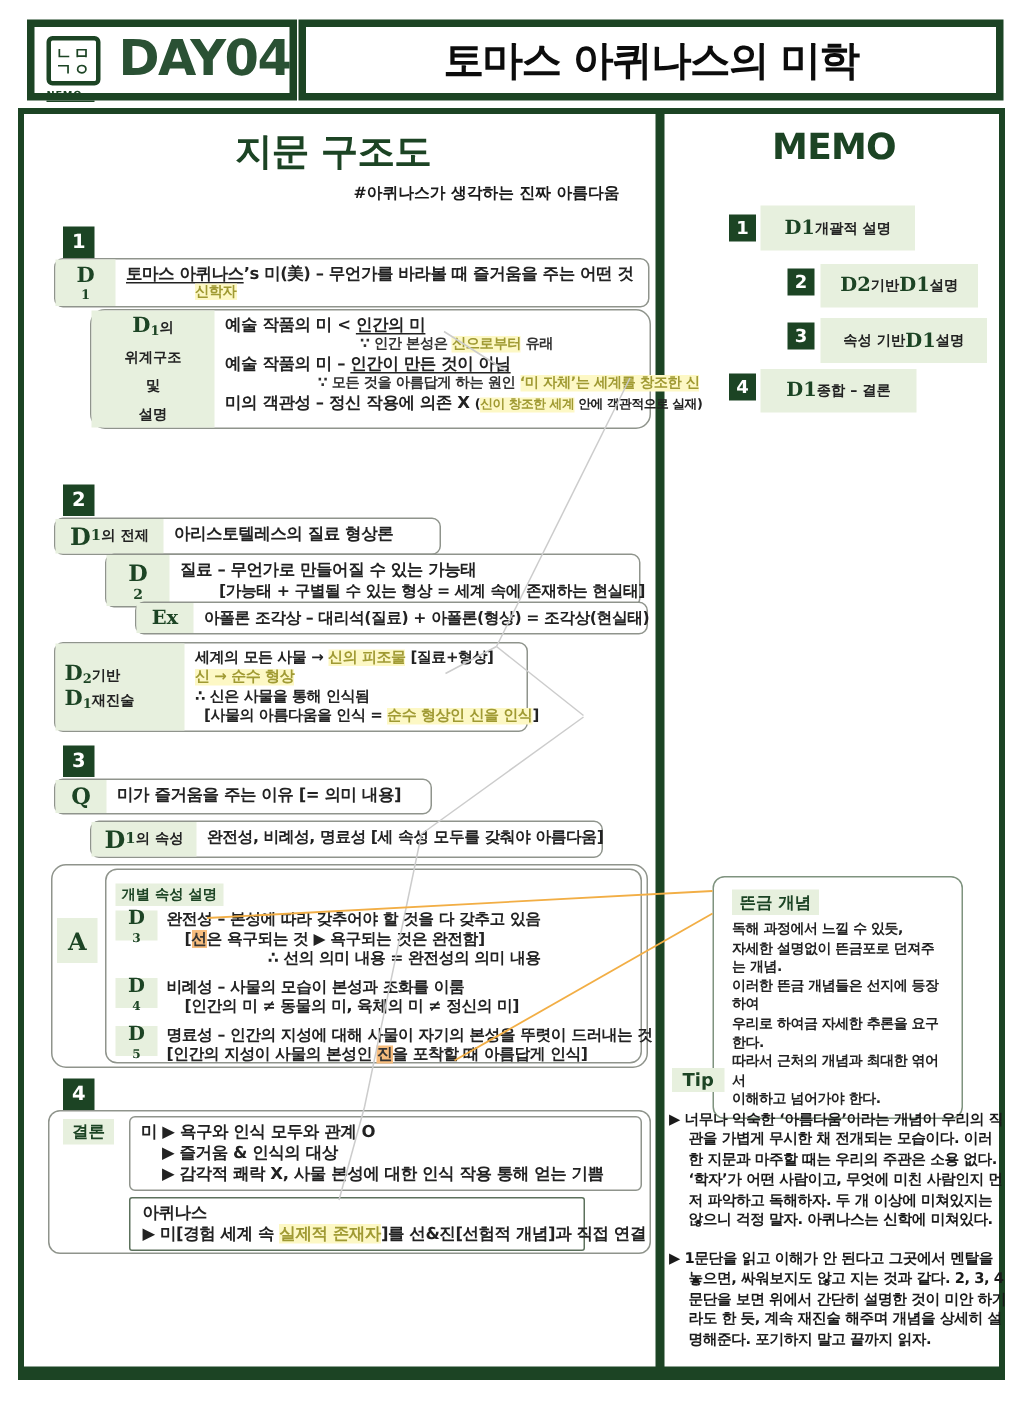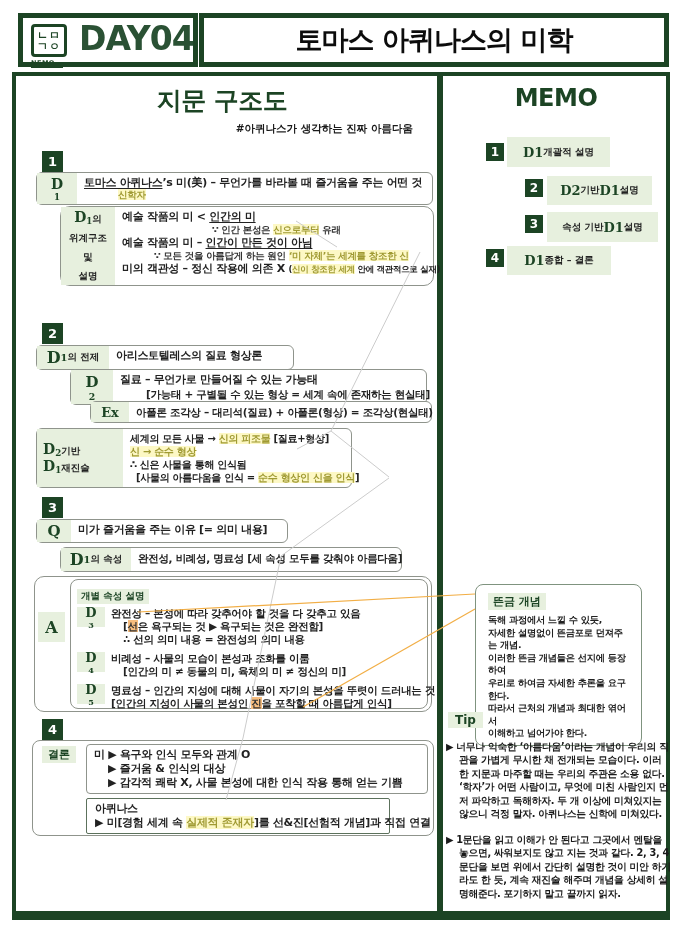--- a/index.html
+++ b/index.html
@@ -76,37 +76,37 @@
   <div class="hashtag" style="left:100px;top:122px;width:313px;">#아퀴나스가 생각하는 진짜 아름다움</div>
 
   <div class="num" style="left:42px;top:151px;">1</div>
   <div class="bx" style="left:36px;top:172px;width:397px;">
     <div class="lcell lbl-size" style="width:40px;">
         <span class="dl">D</span>
         <span class="dl sub">1</span>
       </div>
     <div class="bc">
       <div class="ln"><span class="ul">토마스 아퀴나스</span><span>’s 미(美) – 무언가를 바라볼 때 즐거움을 주는 어떤 것</span></div>
-      <div class="lns" style="margin-top:-1px;margin-left:34px;">
+      <div class="lns" style="margin-top:-1px;margin-left:46px;">
         <span class="yl">신학자</span>
       </div>
     </div>
   </div>
   <div class="bx rnd" style="left:60px;top:206px;width:374px;">
-    <div class="lcell" style="width:54px;">
+    <div class="lcell" style="width:82px;">
       <div class="lbl-size"><span class="dl">D</span><span class="dl sub">1</span><span class="k">의</span></div>
       <div><span class="k">위계구조</span></div>
       <div><span class="k">및</span></div>
       <div><span class="k">설명</span></div>
     </div>
     <div class="bc">
       <div class="ln"><span>예술 작품의 미 &lt; </span><span class="ul">인간의 미</span></div>
       <div class="lns" style="margin-left:90px;"><span>∵ 인간 본성은 </span><span class="yl">신으로부터</span><span> 유래</span></div>
       <div class="ln"><span>예술 작품의 미 – </span><span class="ul">인간이 만든 것이 아님</span></div>
-      <div class="lns" style="margin-left:32px;"><span>∵ 모든 것을 아름답게 하는 원인 </span><span class="yl">‘미 자체’는 세계를 창조한 신</span></div>
+      <div class="lns" style="margin-left:60px;text-align:center;"><span>∵ 모든 것을 아름답게 하는 원인 </span><span class="yl">‘미 자체’는 세계를 창조한 신</span></div>
       <div class="ln"><span>미의 객관성 – 정신 작용에 의존 X </span><span class="sm">(</span><span class="sm yl">신이 창조한 세계</span><span class="sm"> 안에 객관적으로 실재)</span></div>
     </div>
   </div>
 
   <div class="num" style="left:42px;top:323px;">2</div>
   <div class="bx" style="left:36px;top:345px;width:258px;">
     <div class="lcell" style="width:72px;flex-direction:row;">
         <span class="dl">D</span>
         <span class="dl sub">1</span>
         <span class="k">의 전제</span>
@@ -170,21 +170,21 @@
   <div class="bx" style="left:70px;top:579px;width:358px;height:130px;border-radius:8px;display:block;padding:4px 6px;">
     <span class="tag" style="font-size:9.5px;padding:1px 4px;">개별 속성 설명</span>
     <div style="display:flex;margin-top:3px;">
       <div class="lcell" style="width:28px;height:20px;font-size:13px;margin-right:6px;">
           <span class="dl">D</span>
           <span class="dl sub">3</span>
         </div>
       <div>
         <div class="ln" style="font-size:10.5px;line-height:13px;"><span>완전성 – 본성에 따라 갖추어야 할 것을 다 갖추고 있음</span></div>
         <div class="ln" style="font-size:10.5px;line-height:13px;margin-left:12px;"><span>[</span><span class="or">선</span><span>은 욕구되는 것 ▶ 욕구되는 것은 완전함]</span></div>
-        <div class="ln" style="font-size:10.5px;line-height:13px;margin-left:12px;"><span>∴ 선의 의미 내용 = 완전성의 의미 내용</span></div>
+        <div class="ln" style="font-size:10.5px;line-height:13px;margin-left:12px;text-align:right;"><span>∴ 선의 의미 내용 = 완전성의 의미 내용</span></div>
       </div>
     </div>
     <div style="display:flex;margin-top:6px;">
       <div class="lcell" style="width:28px;height:20px;font-size:13px;margin-right:6px;">
           <span class="dl">D</span>
           <span class="dl sub">4</span>
         </div>
       <div>
         <div class="ln" style="font-size:10.5px;line-height:13px;"><span>비례성 – 사물의 모습이 본성과 조화를 이룸</span></div>
         <div class="ln" style="font-size:10.5px;line-height:13px;margin-left:12px;"><span>[인간의 미 ≠ 동물의 미, 육체의 미 ≠ 정신의 미]</span></div>

